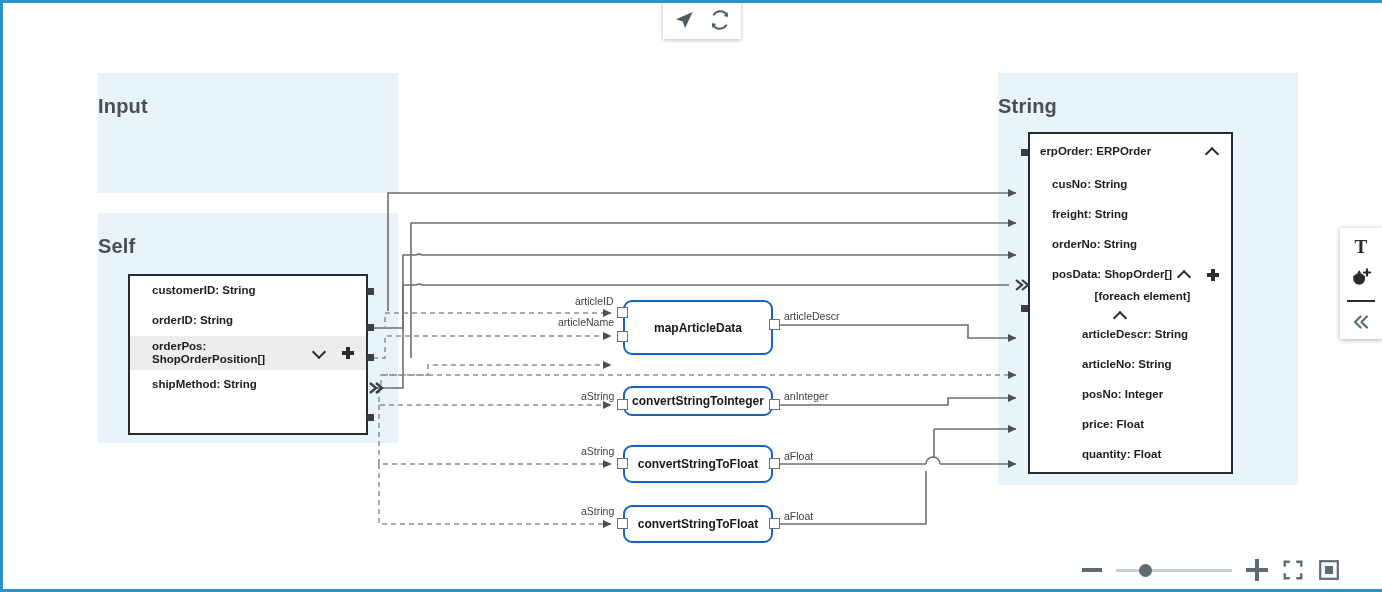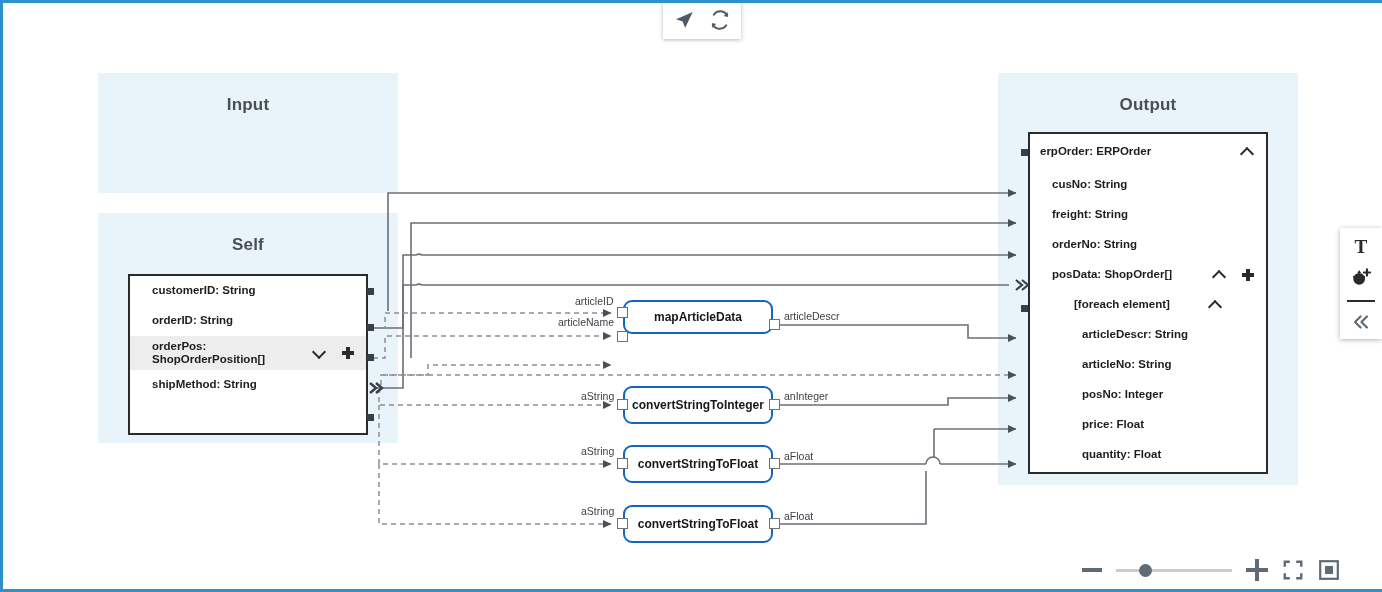--- a/index.html
+++ b/index.html
@@ -33,22 +33,22 @@
     height: 592px;
     pointer-events: none;
   }
 
   
   .lane {
     position: absolute;
     background: #e9f3fa;
   }
   .lane-title {
-    text-align: center;
-    font-size: 17px;
+    text-align: left;
+    font-size: 20px;
     font-weight: bold;
     color: #4a4f56;
     letter-spacing: .2px;
   }
 
   
   .struct {
     position: absolute;
     background: #ffffff;
     border: 2px solid #2b2b2b;
@@ -63,21 +63,21 @@
     font-size: 11.5px;
     font-weight: bold;
     color: #1d1d1d;
     box-sizing: border-box;
   }
   .srow.tall { height: 34px; }
   .srow.hl { background: #ededed; }
   .srow .lbl { flex: 1; white-space: pre-line; line-height: 1.15; }
   .ind0 { padding-left: 10px; }
   .ind1 { padding-left: 22px; }
-  .ind2 { padding-left: 44px; }
+  .ind2 { padding-left: 24px; flex-direction: column; }
   .ind3 { padding-left: 52px; }
   .rowicons {
     display: flex;
     align-items: center;
     gap: 16px;
     padding-right: 12px;
     color: #2b2b2b;
   }
   .chev {
     width: 13px; height: 8px;
@@ -224,21 +224,21 @@
 
     <div class="lane" style="left:95px; top:70px; width:300px; height:120px;">
       <div class="lane-title" style="margin-top:22px;">Input</div>
     </div>
 
     <div class="lane" style="left:95px; top:210px; width:300px; height:230px;">
       <div class="lane-title" style="margin-top:22px;">Self</div>
     </div>
 
     <div class="lane" style="left:995px; top:70px; width:300px; height:412px;">
-      <div class="lane-title" style="margin-top:22px;">Output</div>
+      <div class="lane-title" style="margin-top:22px;">String</div>
     </div>
 
     <svg class="wires" viewBox="0 0 1382 592" xmlns="http://www.w3.org/2000/svg">
       <defs>
         <marker id="arw" markerWidth="9" markerHeight="9" refX="8" refY="4.5" orient="auto" markerUnits="userSpaceOnUse">
           <path d="M0,0.6 L8.5,4.5 L0,8.4 z" fill="#4a5057"></path>
         </marker>
         <marker id="arwd" markerWidth="9" markerHeight="9" refX="8" refY="4.5" orient="auto" markerUnits="userSpaceOnUse">
           <path d="M0,0.6 L8.5,4.5 L0,8.4 z" fill="#4a5057"></path>
         </marker>
@@ -315,21 +315,21 @@
     <div class="port" style="left:364px; top:321px;"></div>
     <div class="port" style="left:364px; top:351px;"></div>
     <div class="dchev" style="left:366px; top:378px;">
       <svg viewBox="0 0 16 14" width="16" height="14" aria-hidden="true">
         <path d="M1,2 L7,7 L1,12" fill="none" stroke="#3a3f45" stroke-width="2.4"></path>
         <path d="M7,2 L13,7 L7,12" fill="none" stroke="#3a3f45" stroke-width="2.4"></path>
       </svg>
     </div>
     <div class="port" style="left:364px; top:411px;"></div>
 
-    <div class="struct" style="left:1025px; top:129px; width:240px; height:342px;">
+    <div class="struct" style="left:1025px; top:129px; width:205px; height:342px;">
       <div class="srow ind0" style="height:36px;">
         <span class="lbl">erpOrder: ERPOrder</span>
         <span class="rowicons">
           <span class="chev"></span>
         </span>
       </div>
 
       <div class="srow ind1">
         <span class="lbl">cusNo: String</span>
       </div>
@@ -371,31 +371,31 @@
 
     <div class="port" style="left:1018px; top:146px;"></div>
     <div class="dchev" style="left:1012px; top:275px;">
       <svg viewBox="0 0 16 14" width="16" height="14" aria-hidden="true">
         <path d="M1,2 L7,7 L1,12" fill="none" stroke="#3a3f45" stroke-width="2.2"></path>
         <path d="M7,2 L13,7 L7,12" fill="none" stroke="#3a3f45" stroke-width="2.2"></path>
       </svg>
     </div>
     <div class="port" style="left:1018px; top:302px;"></div>
 
-    <div class="fnode" style="left:620px; top:297px; width:150px; height:34px;">
+    <div class="fnode" style="left:620px; top:297px; width:150px; height:55px;">
       <span>mapArticleData</span>
     </div>
     <div class="fport" style="left:614px; top:304px;"></div>
     <div class="fport" style="left:614px; top:328px;"></div>
     <div class="fport" style="left:766px; top:316px;"></div>
     <div class="plabel" style="left:572px; top:292px;">articleID</div>
     <div class="plabel" style="left:555px; top:313px;">articleName</div>
     <div class="plabel" style="left:781px; top:307px;">articleDescr</div>
 
-    <div class="fnode" style="left:620px; top:383px; width:150px; height:38px;text-align:center;">
+    <div class="fnode" style="left:620px; top:383px; width:150px; height:30px;text-align:center;">
       <span>convertStringToInteger</span>
     </div>
     <div class="fport" style="left:614px; top:396px;"></div>
     <div class="fport" style="left:766px; top:396px;"></div>
     <div class="plabel" style="left:578px; top:387px;">aString</div>
     <div class="plabel" style="left:781px; top:387px;">anInteger</div>
 
     <div class="fnode" style="left:620px; top:442px; width:150px; height:38px;">
       <span>convertStringToFloat</span>
     </div>

